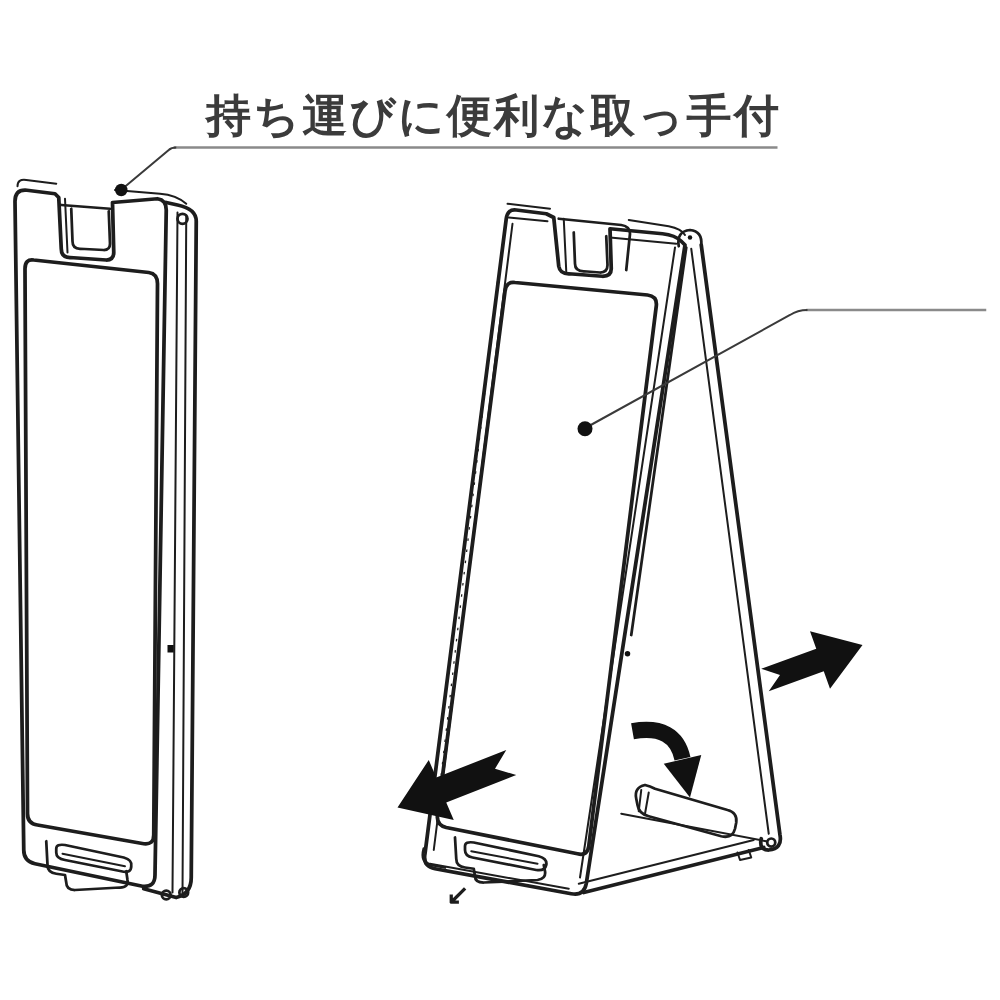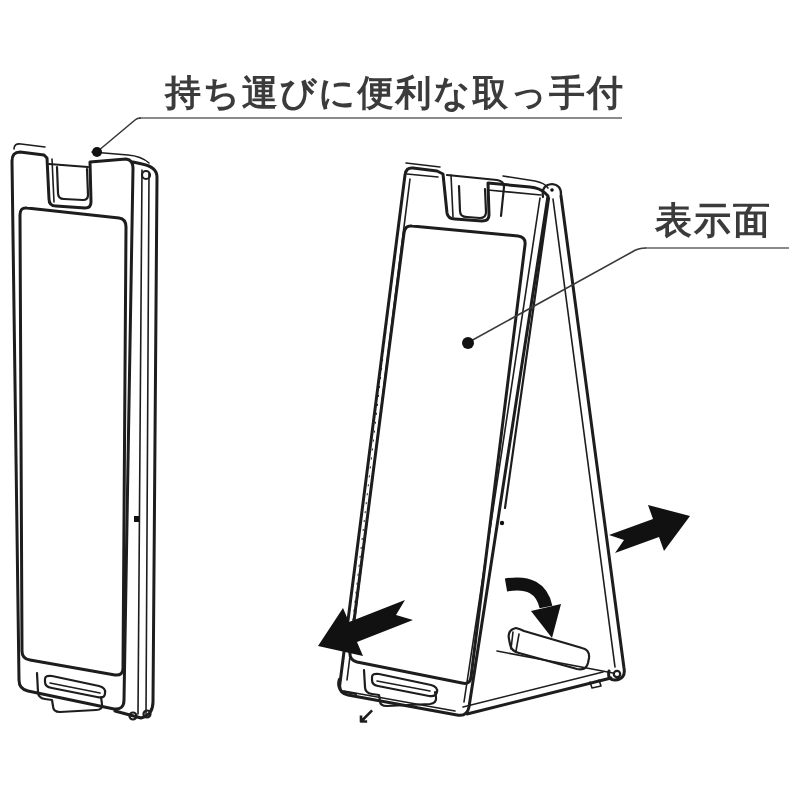--- a/index.html
+++ b/index.html
@@ -116,16 +116,15 @@
       <circle class="blk" cx="97" cy="152" r="5"></circle>
     </g>
     <g>
       <path class="gray" d="M 645,248 L 789,248"></path>
       <path class="lead" d="M 469,342 L 632,252 Q 638,248 646,248"></path>
       <circle class="blk" cx="468" cy="343" r="6"></circle>
     </g>
   </svg>
 
   <div class="label label-handle">持ち運びに便利な取っ手付</div>
-  <div class="label label-surface">表示面</div>
   <span class="corner-mark">↙</span>
 
 </div>
 
 </body></html>

